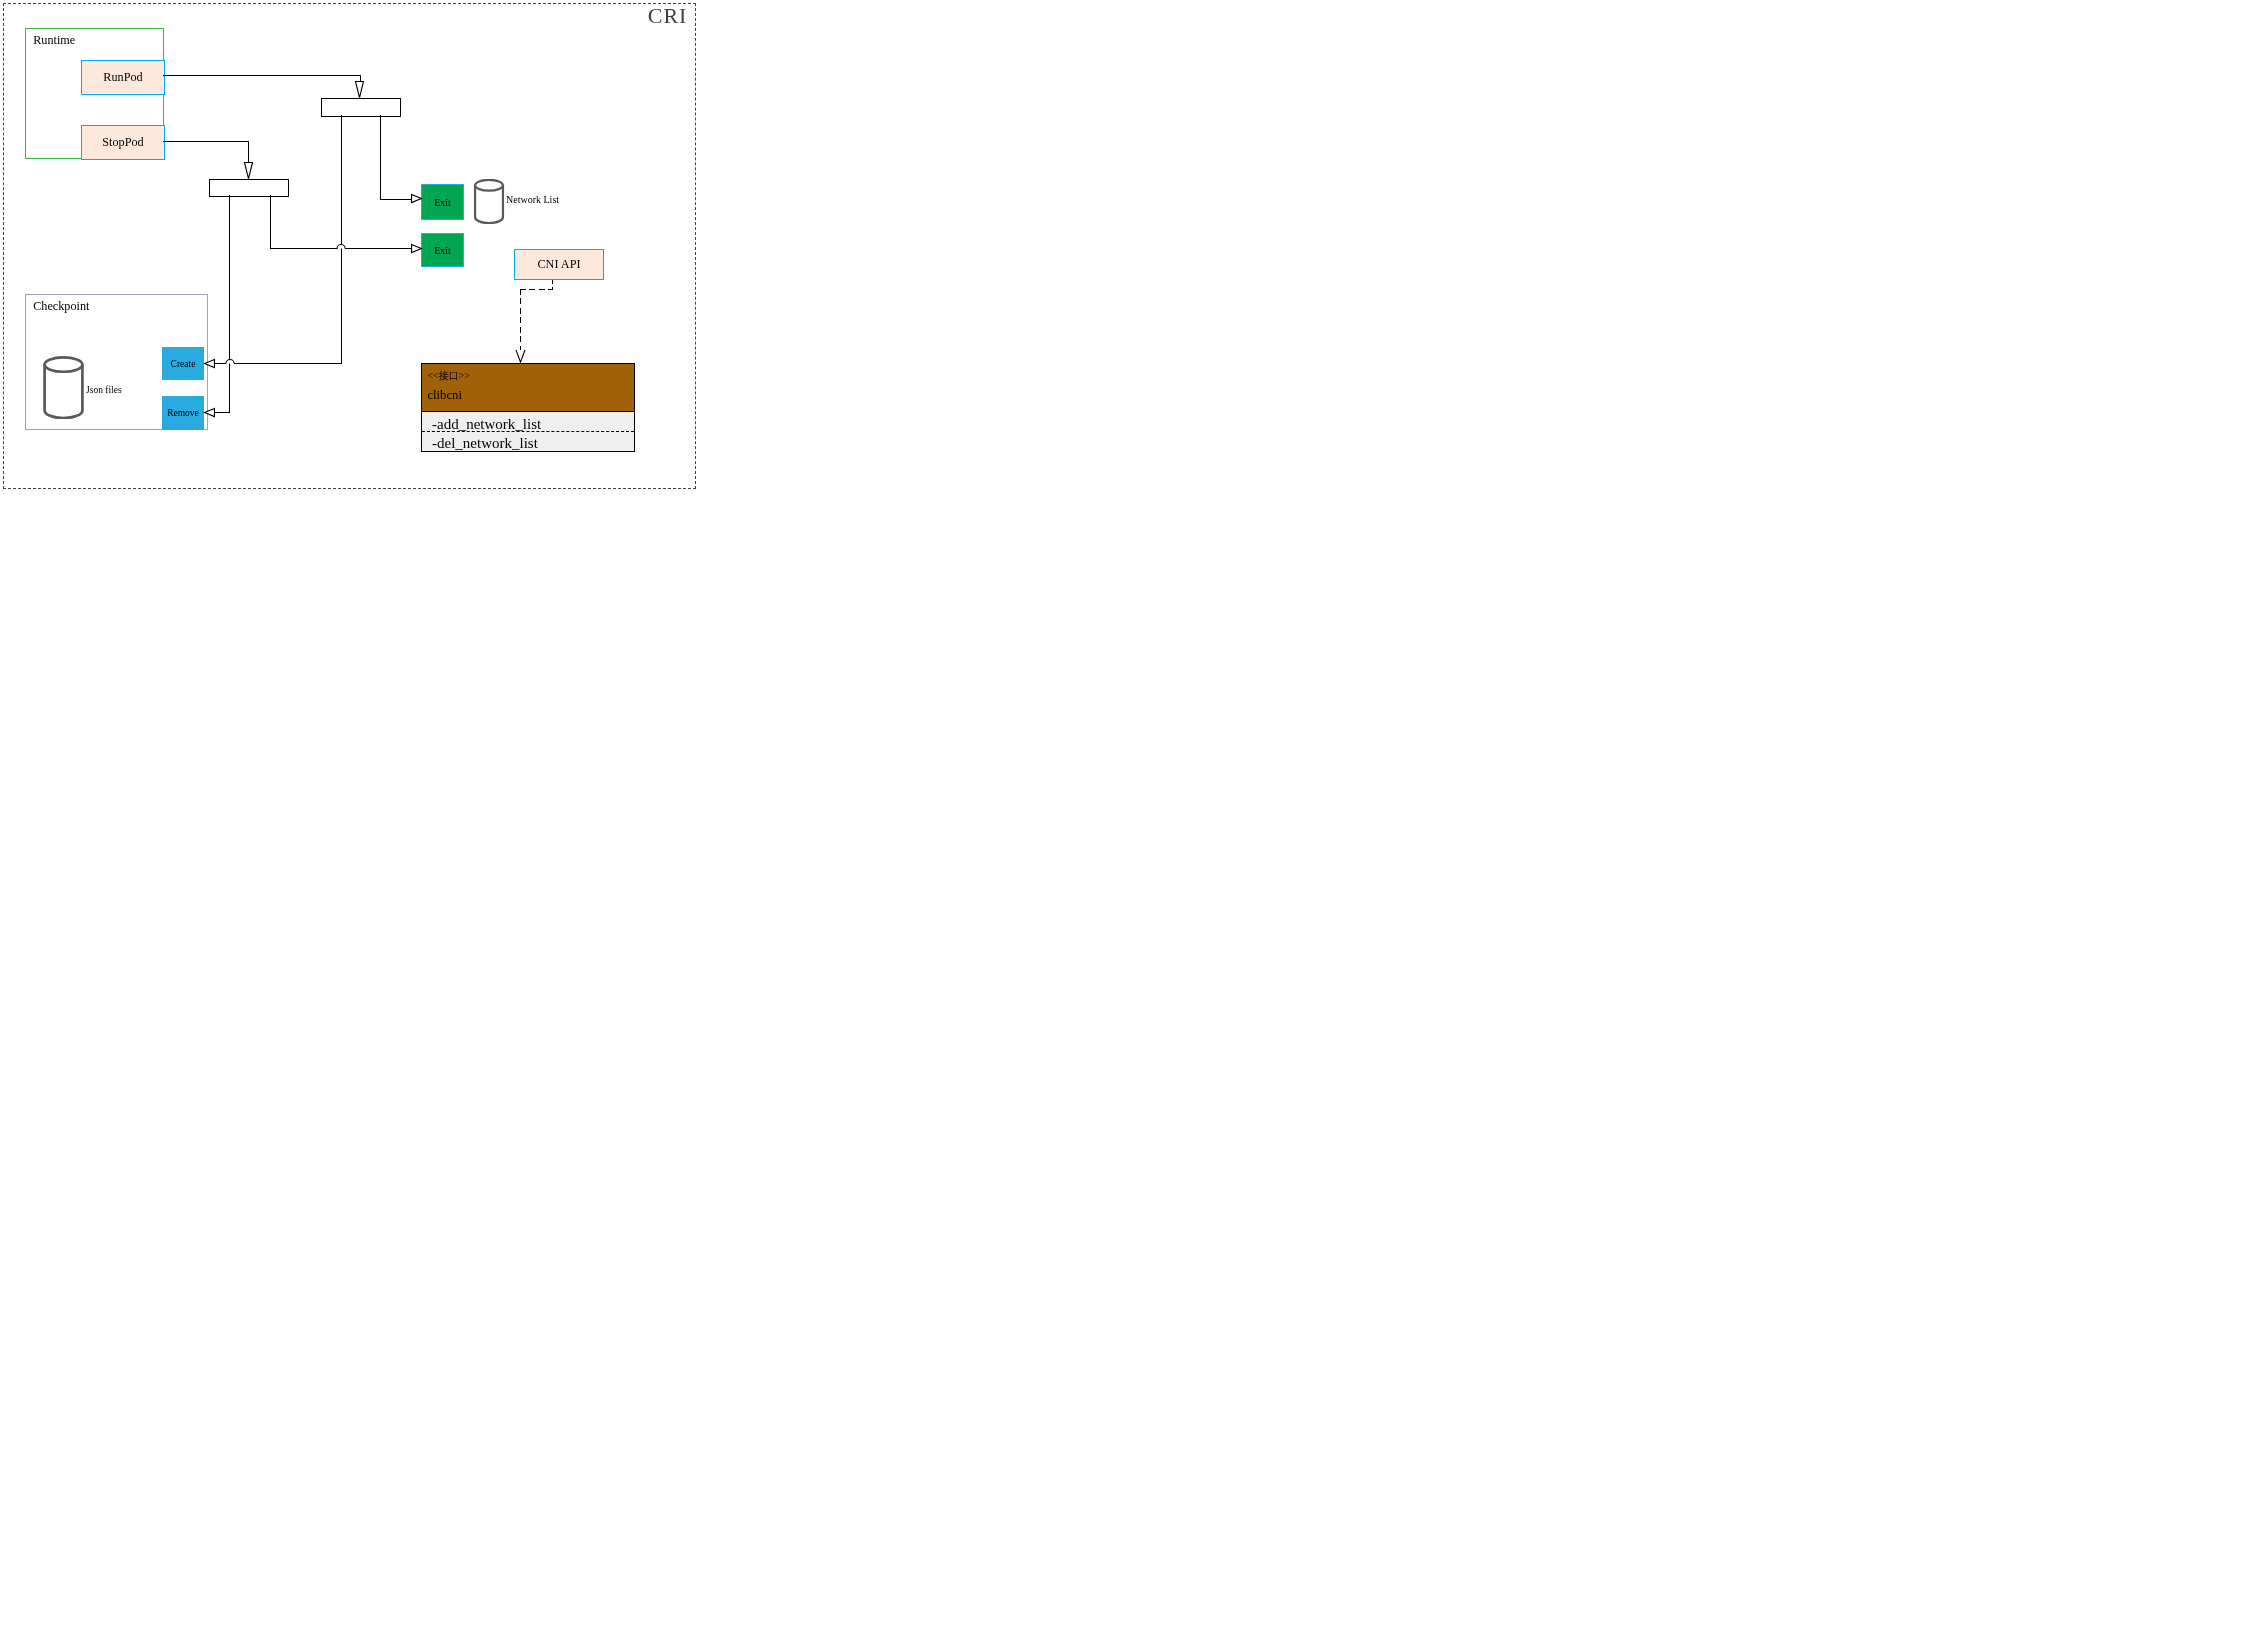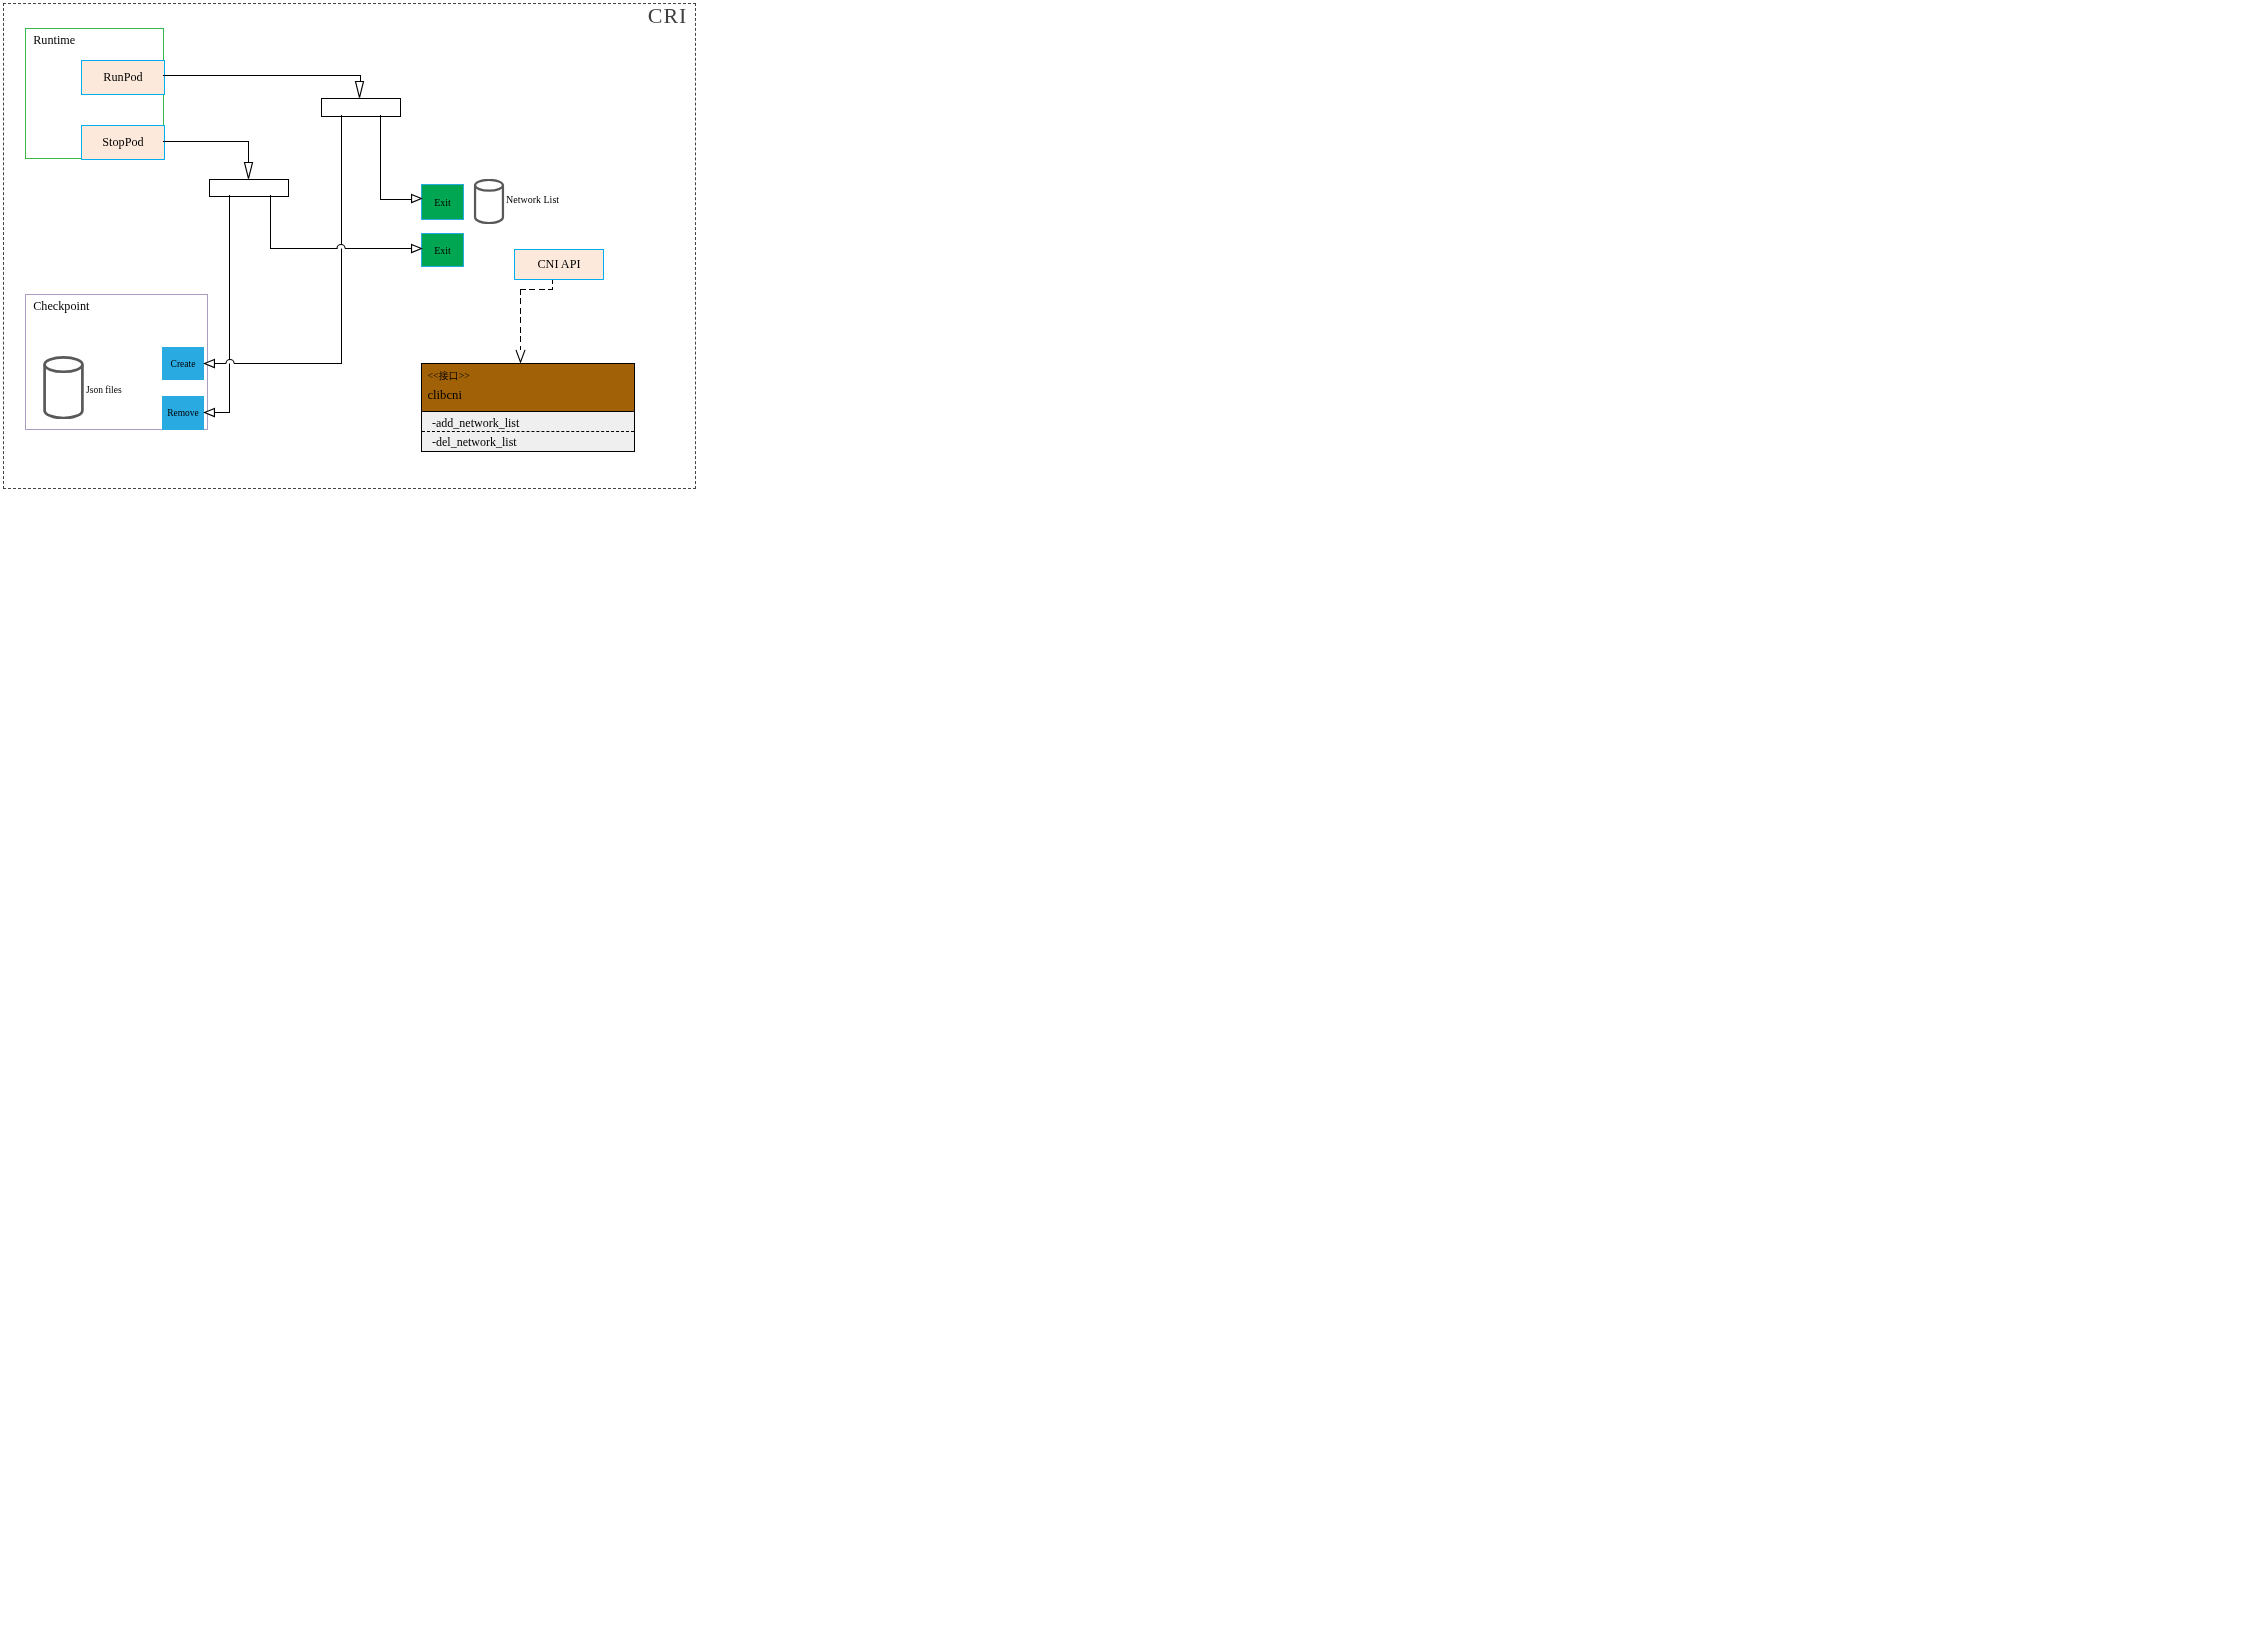--- a/index.html
+++ b/index.html
@@ -41,21 +41,21 @@
   .hop{position:absolute;z-index:4;overflow:visible;}
   .side-label{position:absolute;font-size:10px;white-space:nowrap;}
   .uml{
     position:absolute;background:#fff;border:1.4px solid #000;
     display:flex;flex-direction:column;z-index:2;
   }
   .uml-top{height:47px;position:relative;background:#a16207;border-bottom:1.4px solid #000;}
   .uml-stereotype{position:absolute;left:5.4px;top:5.4px;font-size:10px;}
   .uml-name{position:absolute;left:5.4px;top:23.5px;font-size:12.7px;}
   .uml-methods{flex:1;background:#efefef;position:relative;}
-  .uml-method{position:absolute;left:10px;font-size:12px;}
+  .uml-method{position:absolute;left:10px;font-size:15px;}
   .uml-dash-divider{
     position:absolute;left:0;right:0;top:19.4px;height:0;
     border-top:1.4px dashed #000;
   }
   .cyl{position:absolute;z-index:2;}
 </style>
 </head>
 <body>
 
 <div id="stage">

